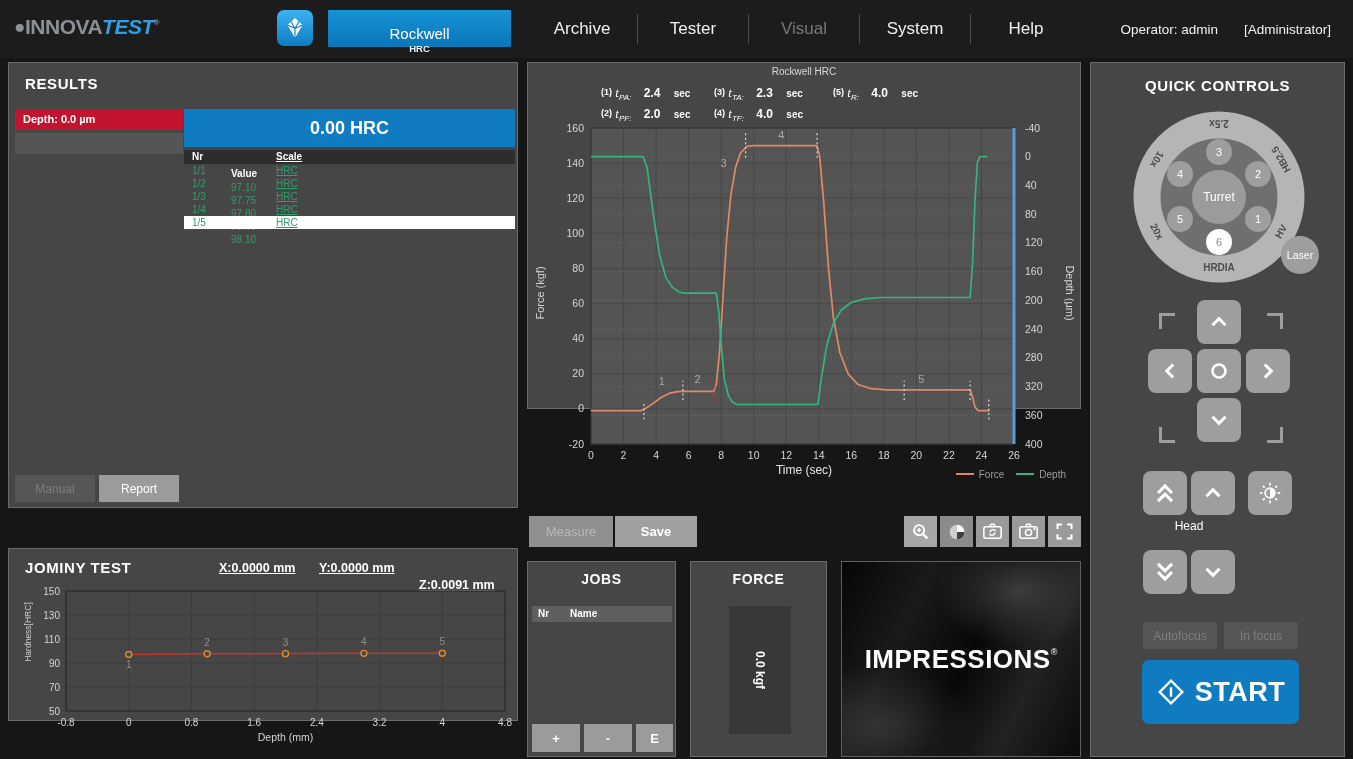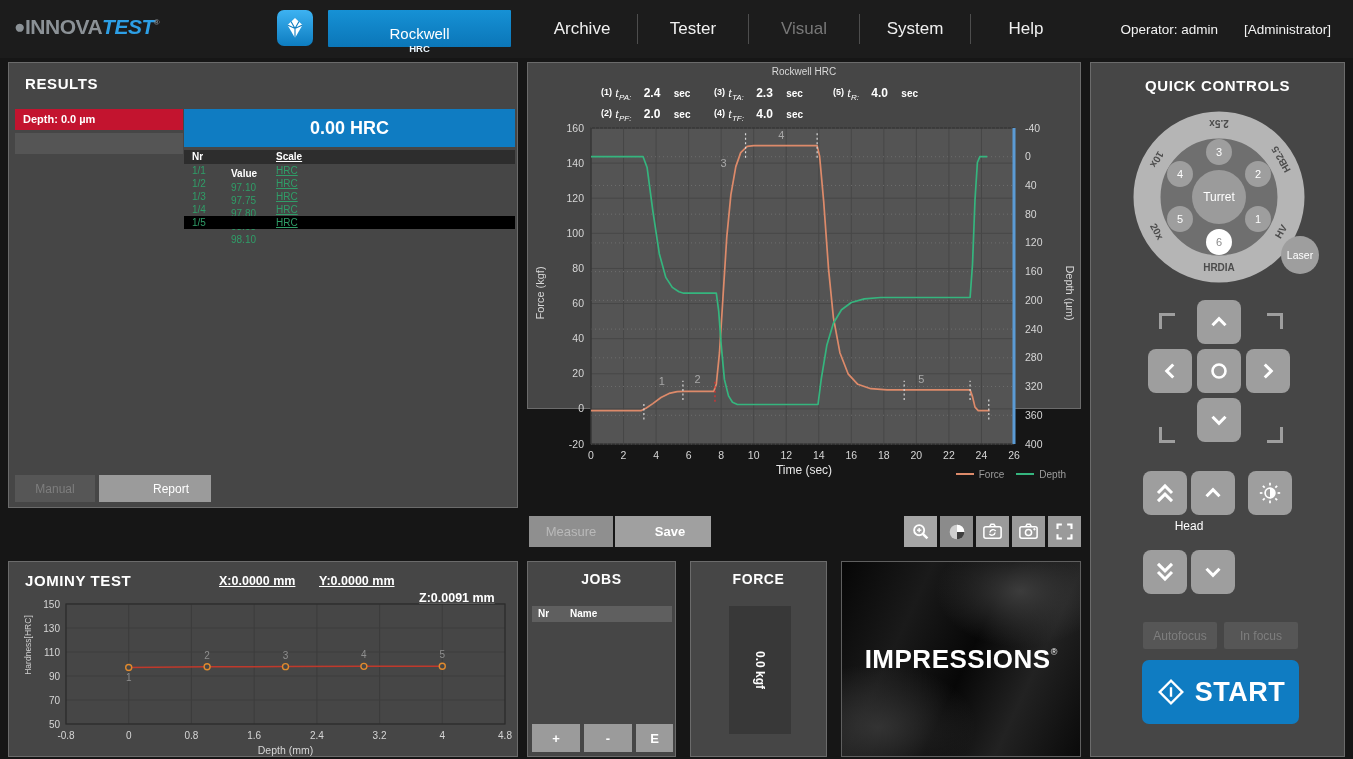--- a/index.html
+++ b/index.html
@@ -28,26 +28,26 @@
   #results{left:8px;top:62px;width:510px;height:446px;}
   #results .ptitle{position:absolute;left:16px;top:12px;}
   #depthbar{position:absolute;left:6px;top:46px;width:168px;height:21px;background:#c3142f;color:#fff;
     font-size:11px;font-weight:bold;line-height:21px;padding-left:8px;box-sizing:border-box;}
   #depthbar2{position:absolute;left:6px;top:70px;width:168px;height:21px;background:#555;}
   #hrcdisplay{position:absolute;left:175px;top:46px;width:331px;height:38px;background:#0f7cc2;
     display:flex;align-items:center;justify-content:center;font-size:18px;font-weight:bold;color:#fff;}
   #rtable{position:absolute;left:175px;top:87px;width:331px;}
   .rt-head{height:14px;background:#2d2d2d;position:relative;font-size:10px;font-weight:bold;color:#fff;}
   .rt-row{height:13px;position:relative;font-size:10px;color:#2f9e68;cursor:pointer;}
-  .rt-row.sel{background:#000000;}
+  .rt-row.sel{background:#ffffff;}
   .c0{position:absolute;left:8px;top:1px;} .c1{position:absolute;left:47px;top:18px;} .c2{position:absolute;left:92px;top:1px;text-decoration:underline;}
   #manualbtn{position:absolute;left:6px;top:412px;width:80px;height:27px;background:#565656;color:#7e7e7e;
     font-size:12px;display:flex;align-items:center;justify-content:center;}
   #reportbtn{position:absolute;left:90px;top:412px;width:80px;height:27px;background:#9b9b9b;color:#fff;
-    font-size:12px;display:flex;align-items:center;justify-content:center;cursor:pointer;padding-left:32px;}
+    font-size:12px;display:flex;align-items:center;justify-content:center;cursor:pointer;}
   
   #tabs{position:absolute;left:8px;top:512px;width:510px;height:36px;display:flex;align-items:center;}
   .tab{flex:1;text-align:center;font-size:14px;color:#f0f0f0;cursor:pointer;}
   .tab.boxed{border:1px solid #777;background:#2b2b2b;padding:7px 0;margin:0 2px;}
   .tab.dim{color:#8f8f8f;}
   .tab-sep{width:1px;height:26px;background:#8a8a8a;}
   
   #centerpanel{left:527px;top:62px;width:554px;height:347px;}
   #mc-title{position:absolute;left:0;top:3px;width:100%;text-align:center;font-size:10px;color:#d9d9d9;}
   .param{position:absolute;font-size:12px;color:#fff;white-space:nowrap;}
@@ -57,24 +57,24 @@
   .p-val{font-weight:bold;margin-left:9px;}
   .p-unit{font-weight:bold;font-size:10px;margin-left:10px;}
   #mc-ylab{position:absolute;left:-88px;top:224px;width:200px;text-align:center;font-size:11px;color:#d6d6d6;transform:rotate(-90deg);}
   #mc-ylab2{position:absolute;left:442px;top:224px;width:200px;text-align:center;font-size:11px;color:#d6d6d6;transform:rotate(90deg);}
   #mc-xlab{position:absolute;left:0;top:400px;width:100%;text-align:center;font-size:12px;color:#e6e6e6;}
   #mc-legend{position:absolute;right:14px;top:406px;display:flex;gap:12px;align-items:center;font-size:10px;color:#9d9d9d;}
   .leg-dash{display:inline-block;width:18px;height:2px;margin-right:5px;vertical-align:3px;}
   #mc-stats{position:absolute;left:0;top:428px;width:100%;display:flex;justify-content:center;gap:16px;font-size:11px;color:#d2d2d2;}
   .cbtn{position:absolute;top:453px;height:31px;display:flex;align-items:center;justify-content:center;font-size:13px;}
   #measurebtn{left:1px;width:84px;background:#8f8f8f;color:#b9b9b9;}
-  #savebtn{left:87px;width:82px;background:#a0a0a0;color:#fff;font-weight:bold;cursor:pointer;padding-left:14px;}
+  #savebtn{left:87px;width:82px;background:#a0a0a0;color:#fff;font-weight:bold;cursor:pointer;}
   .ibtn{position:absolute;top:453px;width:33px;height:31px;background:#9a9a9a;display:flex;align-items:center;justify-content:center;cursor:pointer;}
   
-  #jominy{left:8px;top:561px;width:510px;height:196px;}
+  #jominy{left:8px;top:548px;width:510px;height:173px;}
   #jominy .ptitle{position:absolute;left:16px;top:10px;}
   .coord{position:absolute;top:12px;font-size:12.5px;font-weight:bold;color:#fff;text-decoration:underline;cursor:pointer;}
   #jo-ylab{position:absolute;left:-26px;top:78px;width:90px;text-align:center;font-size:8.5px;color:#cfcfcf;transform:rotate(-90deg);}
   
   #jobs{left:527px;top:561px;width:149px;height:196px;}
   #jobs .ptitle,#forcep .ptitle{position:absolute;top:9px;width:100%;text-align:center;font-size:14px;}
   #jobs-head{position:absolute;left:4px;top:44px;width:140px;height:16px;background:#5f5f5f;font-size:10px;font-weight:bold;color:#fff;}
   #jobs-head .h0{position:absolute;left:6px;top:2px;} #jobs-head .h1{position:absolute;left:38px;top:2px;}
   .jbtn{position:absolute;top:162px;height:28px;background:#9b9b9b;color:#fff;font-size:13px;font-weight:bold;
     display:flex;align-items:center;justify-content:center;cursor:pointer;}

